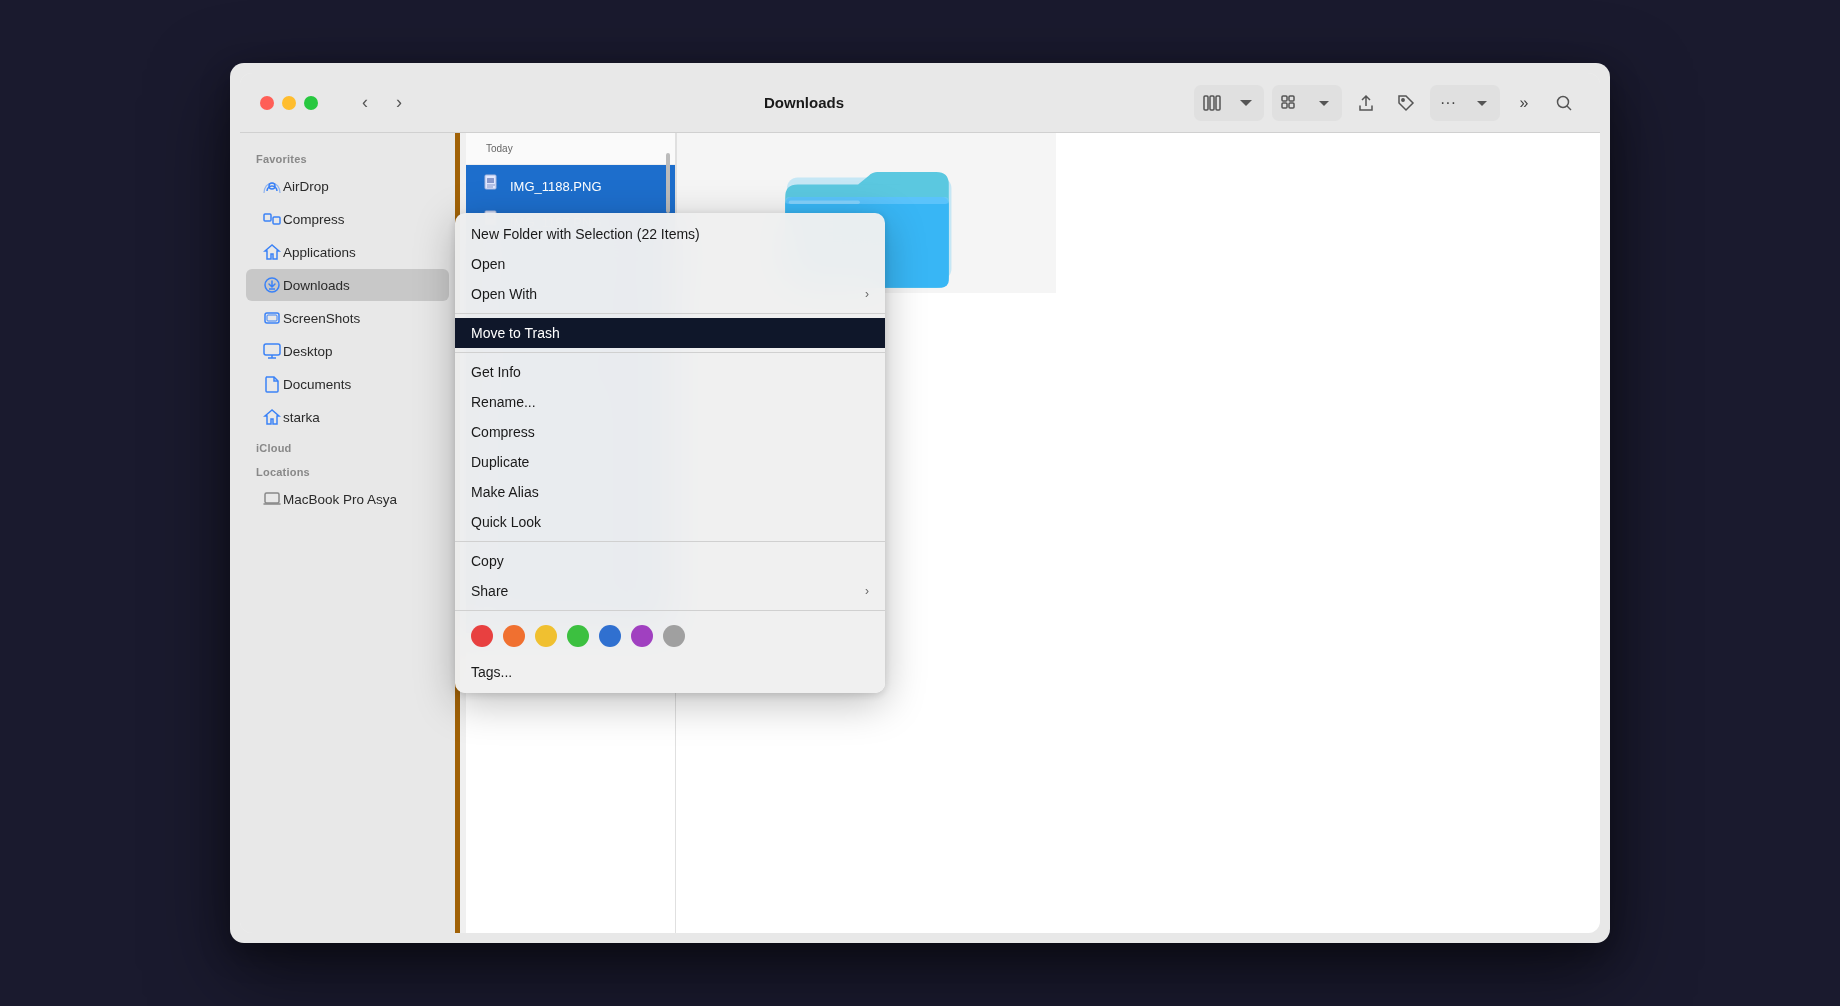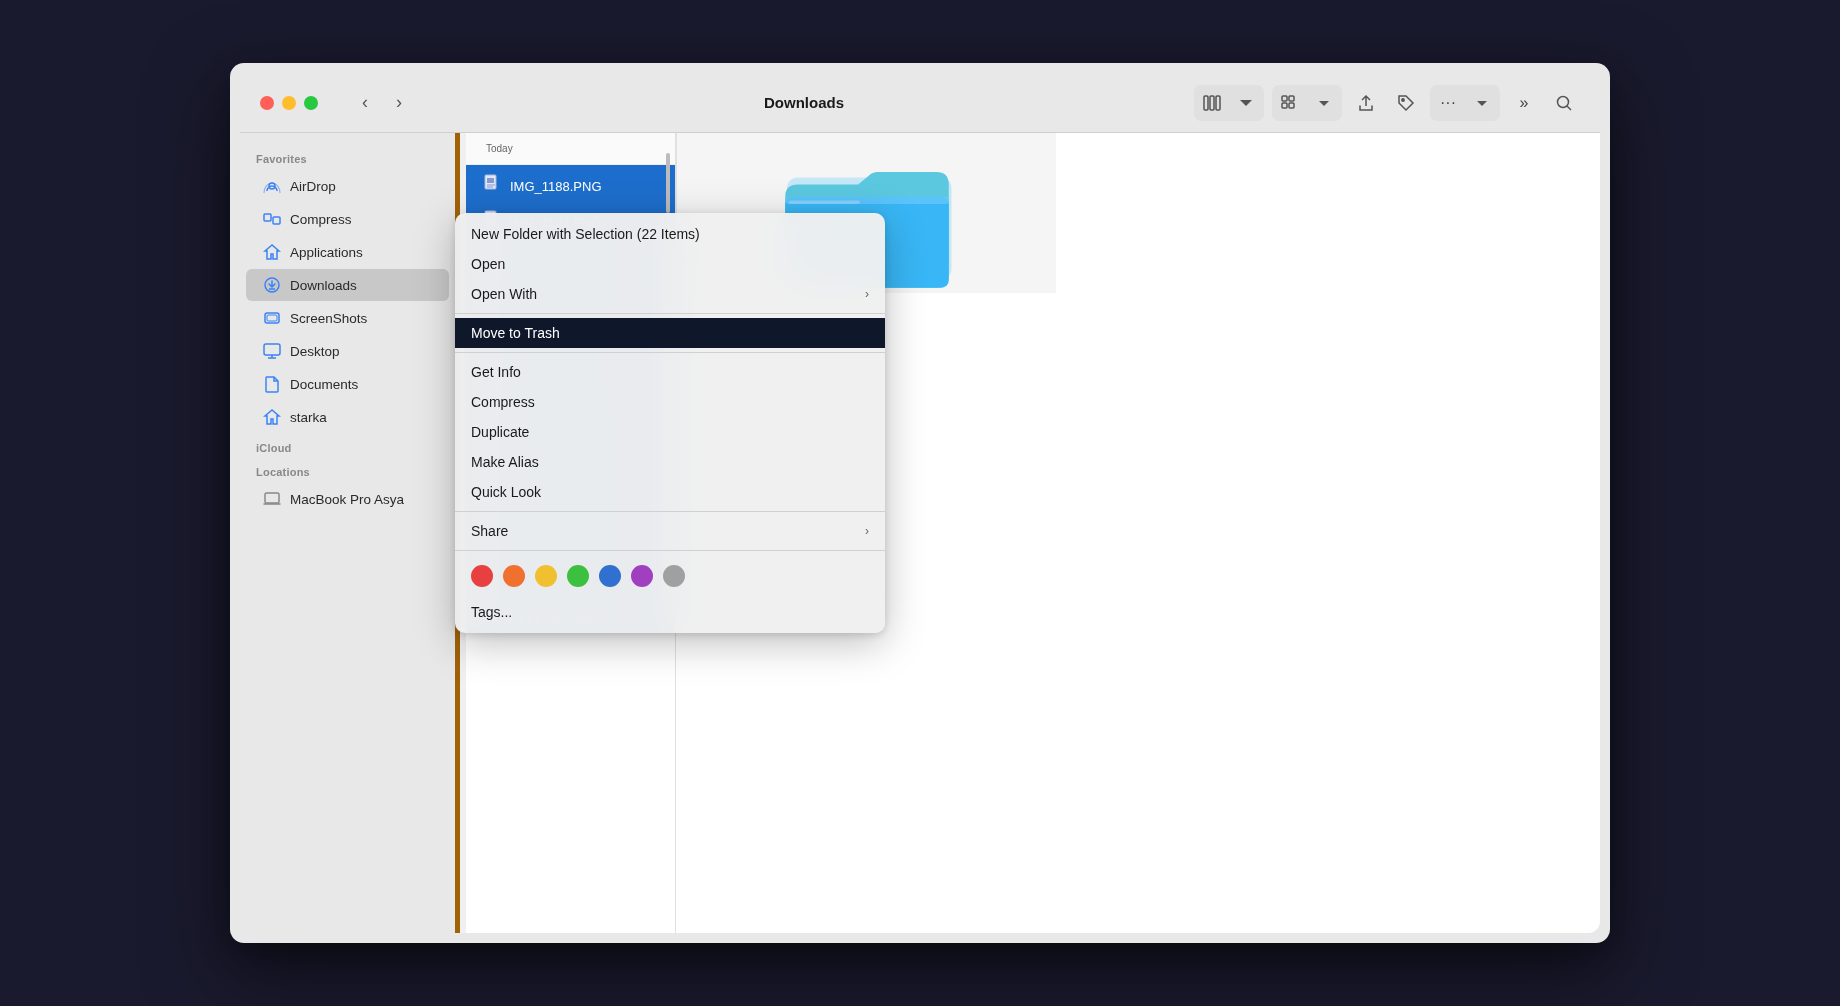--- a/index.html
+++ b/index.html
@@ -146,21 +146,21 @@
       font-weight: 600;
       color: #888;
       padding: 8px 16px 4px;
       text-transform: none;
       letter-spacing: 0.02em;
     }
 
     .sidebar-item {
       display: flex;
       align-items: center;
-      gap: 8px;
+      gap: 1px;
       padding: 6px 16px;
       cursor: pointer;
       border-radius: 6px;
       margin: 1px 6px;
       font-size: 13.5px;
       color: #2a2a2a;
     }
     .sidebar-item.active {
       background: #c8c8c8;
     }
@@ -688,38 +688,44 @@
 
         <div class="context-menu-item highlighted">
           <span>Move to Trash</span>
         </div>
         <div class="context-menu-separator"></div>
 
         <div class="context-menu-item">
           <span>Get Info</span>
         </div>
 
+        <div class="context-menu-item">
+          <span>Rename...</span>
+        </div>
 
         <div class="context-menu-item">
           <span>Compress</span>
         </div>
 
         <div class="context-menu-item">
           <span>Duplicate</span>
         </div>
 
         <div class="context-menu-item">
           <span>Make Alias</span>
         </div>
 
         <div class="context-menu-item">
           <span>Quick Look</span>
         </div>
         <div class="context-menu-separator"></div>
 
+        <div class="context-menu-item">
+          <span>Copy</span>
+        </div>
 
         <div class="context-menu-item">
           <span>Share</span>
           <span class="arrow">›</span>
         </div>
         <div class="context-menu-separator"></div>
 
         <div class="color-tags">
           <div class="color-dot" style="background:#e84040;"></div>
           <div class="color-dot" style="background:#f07030;"></div>

